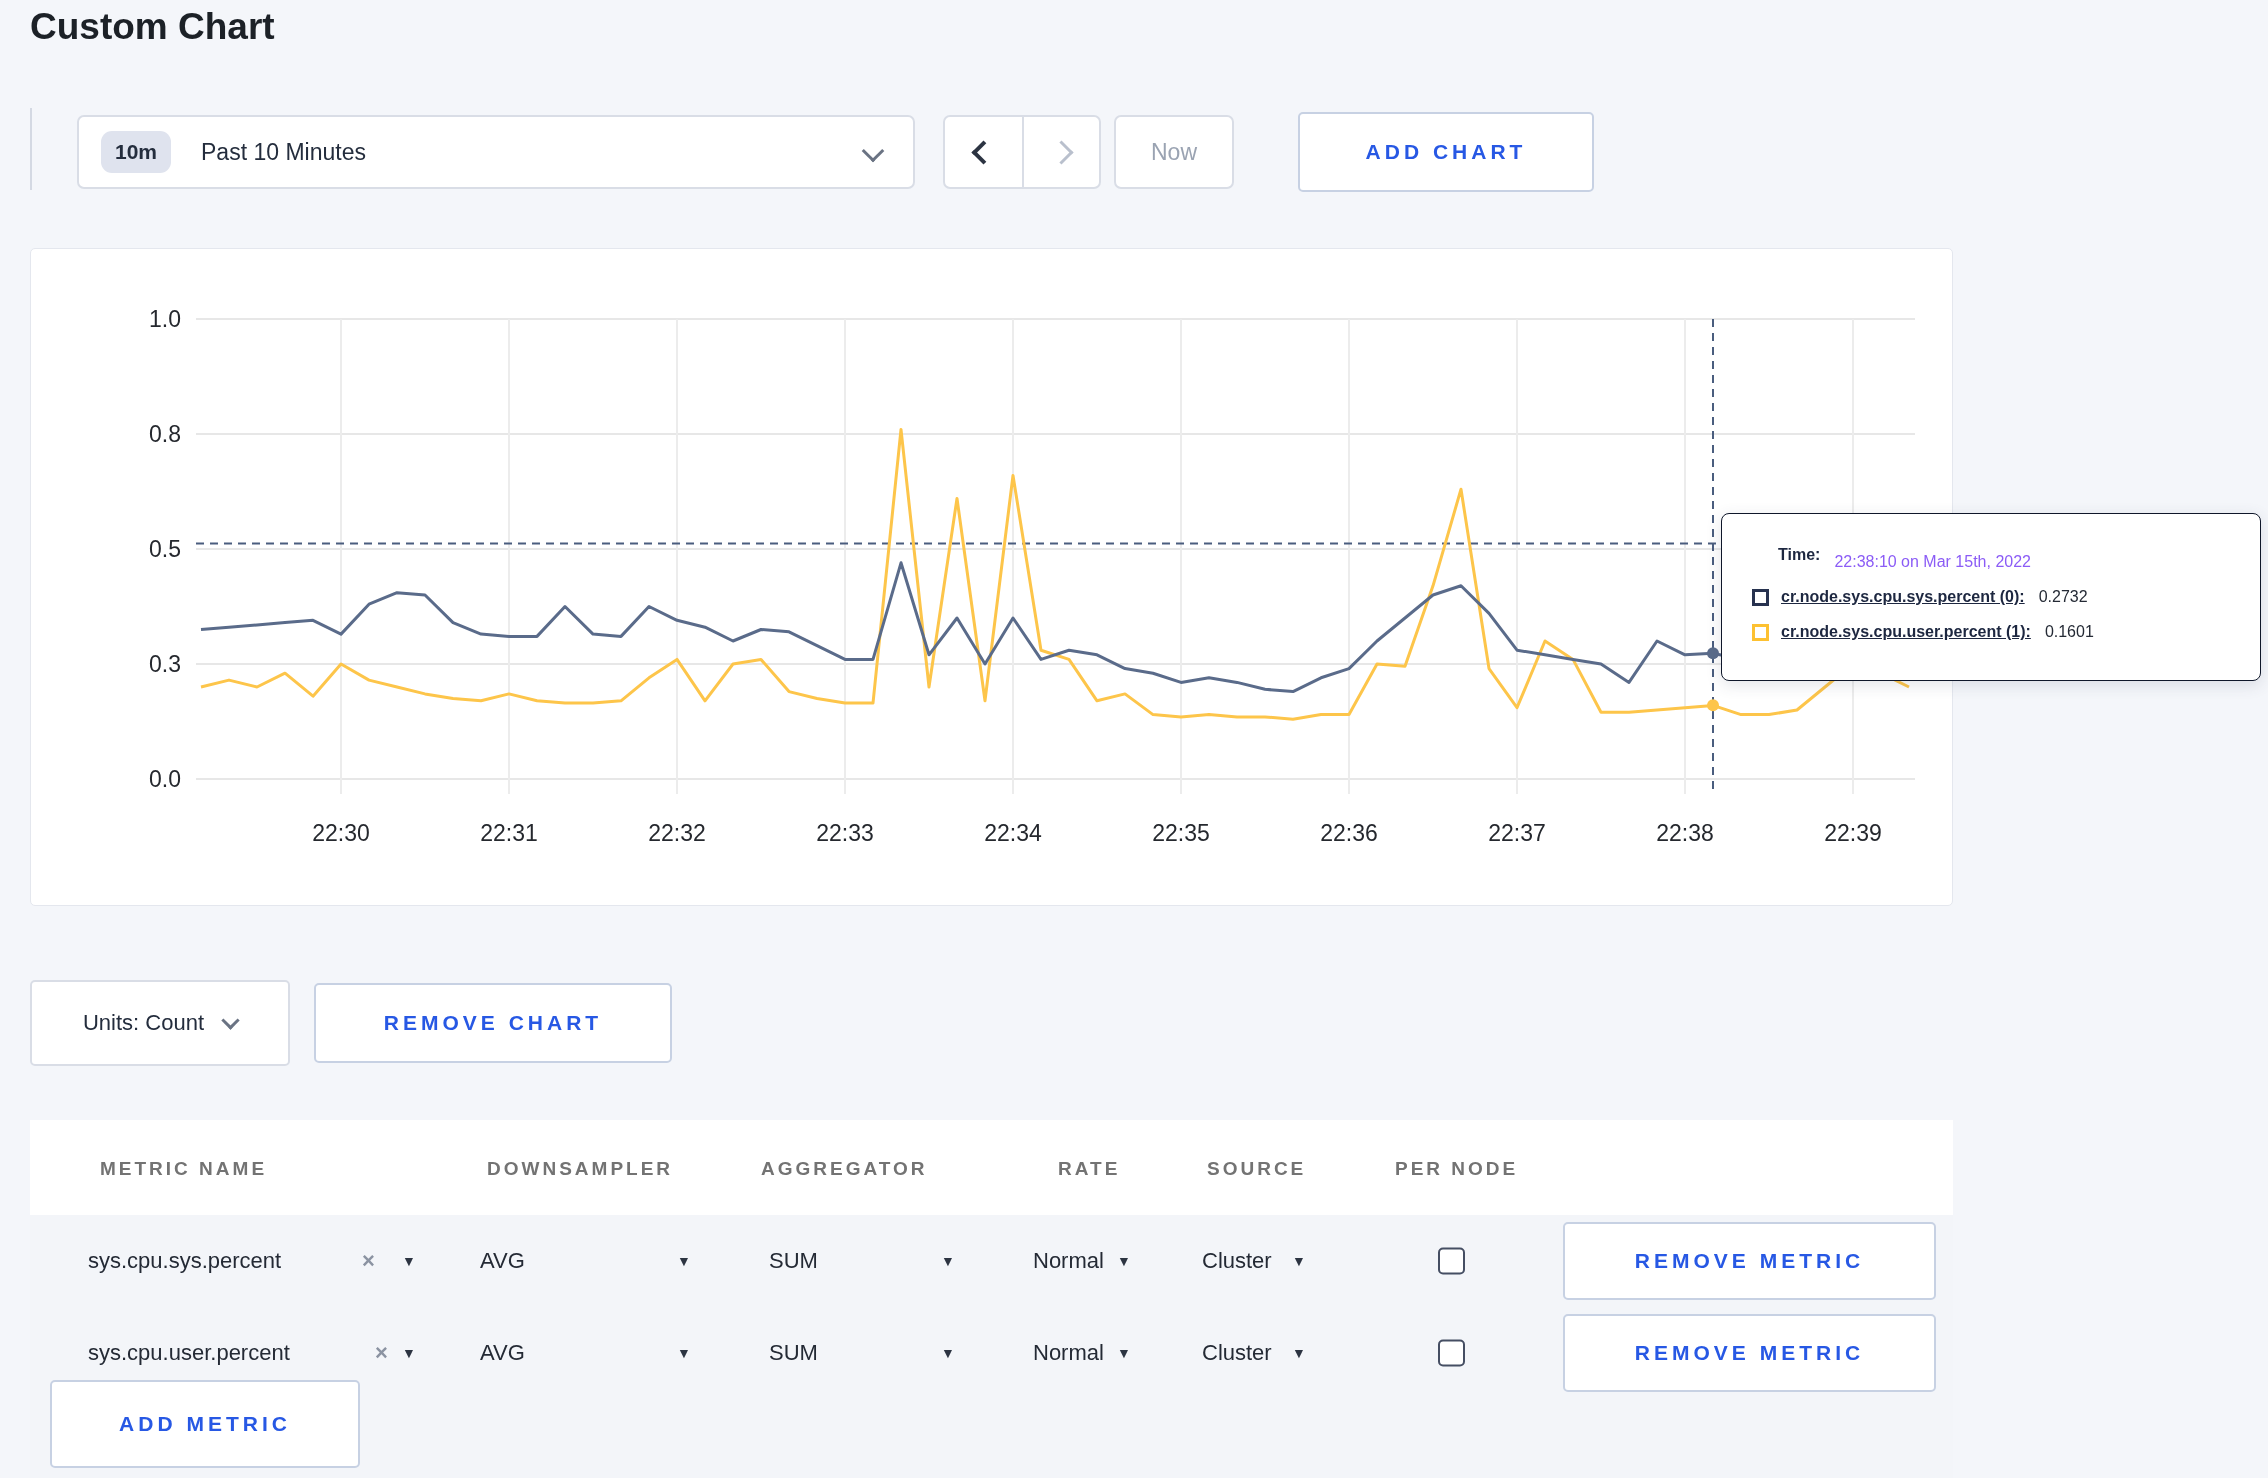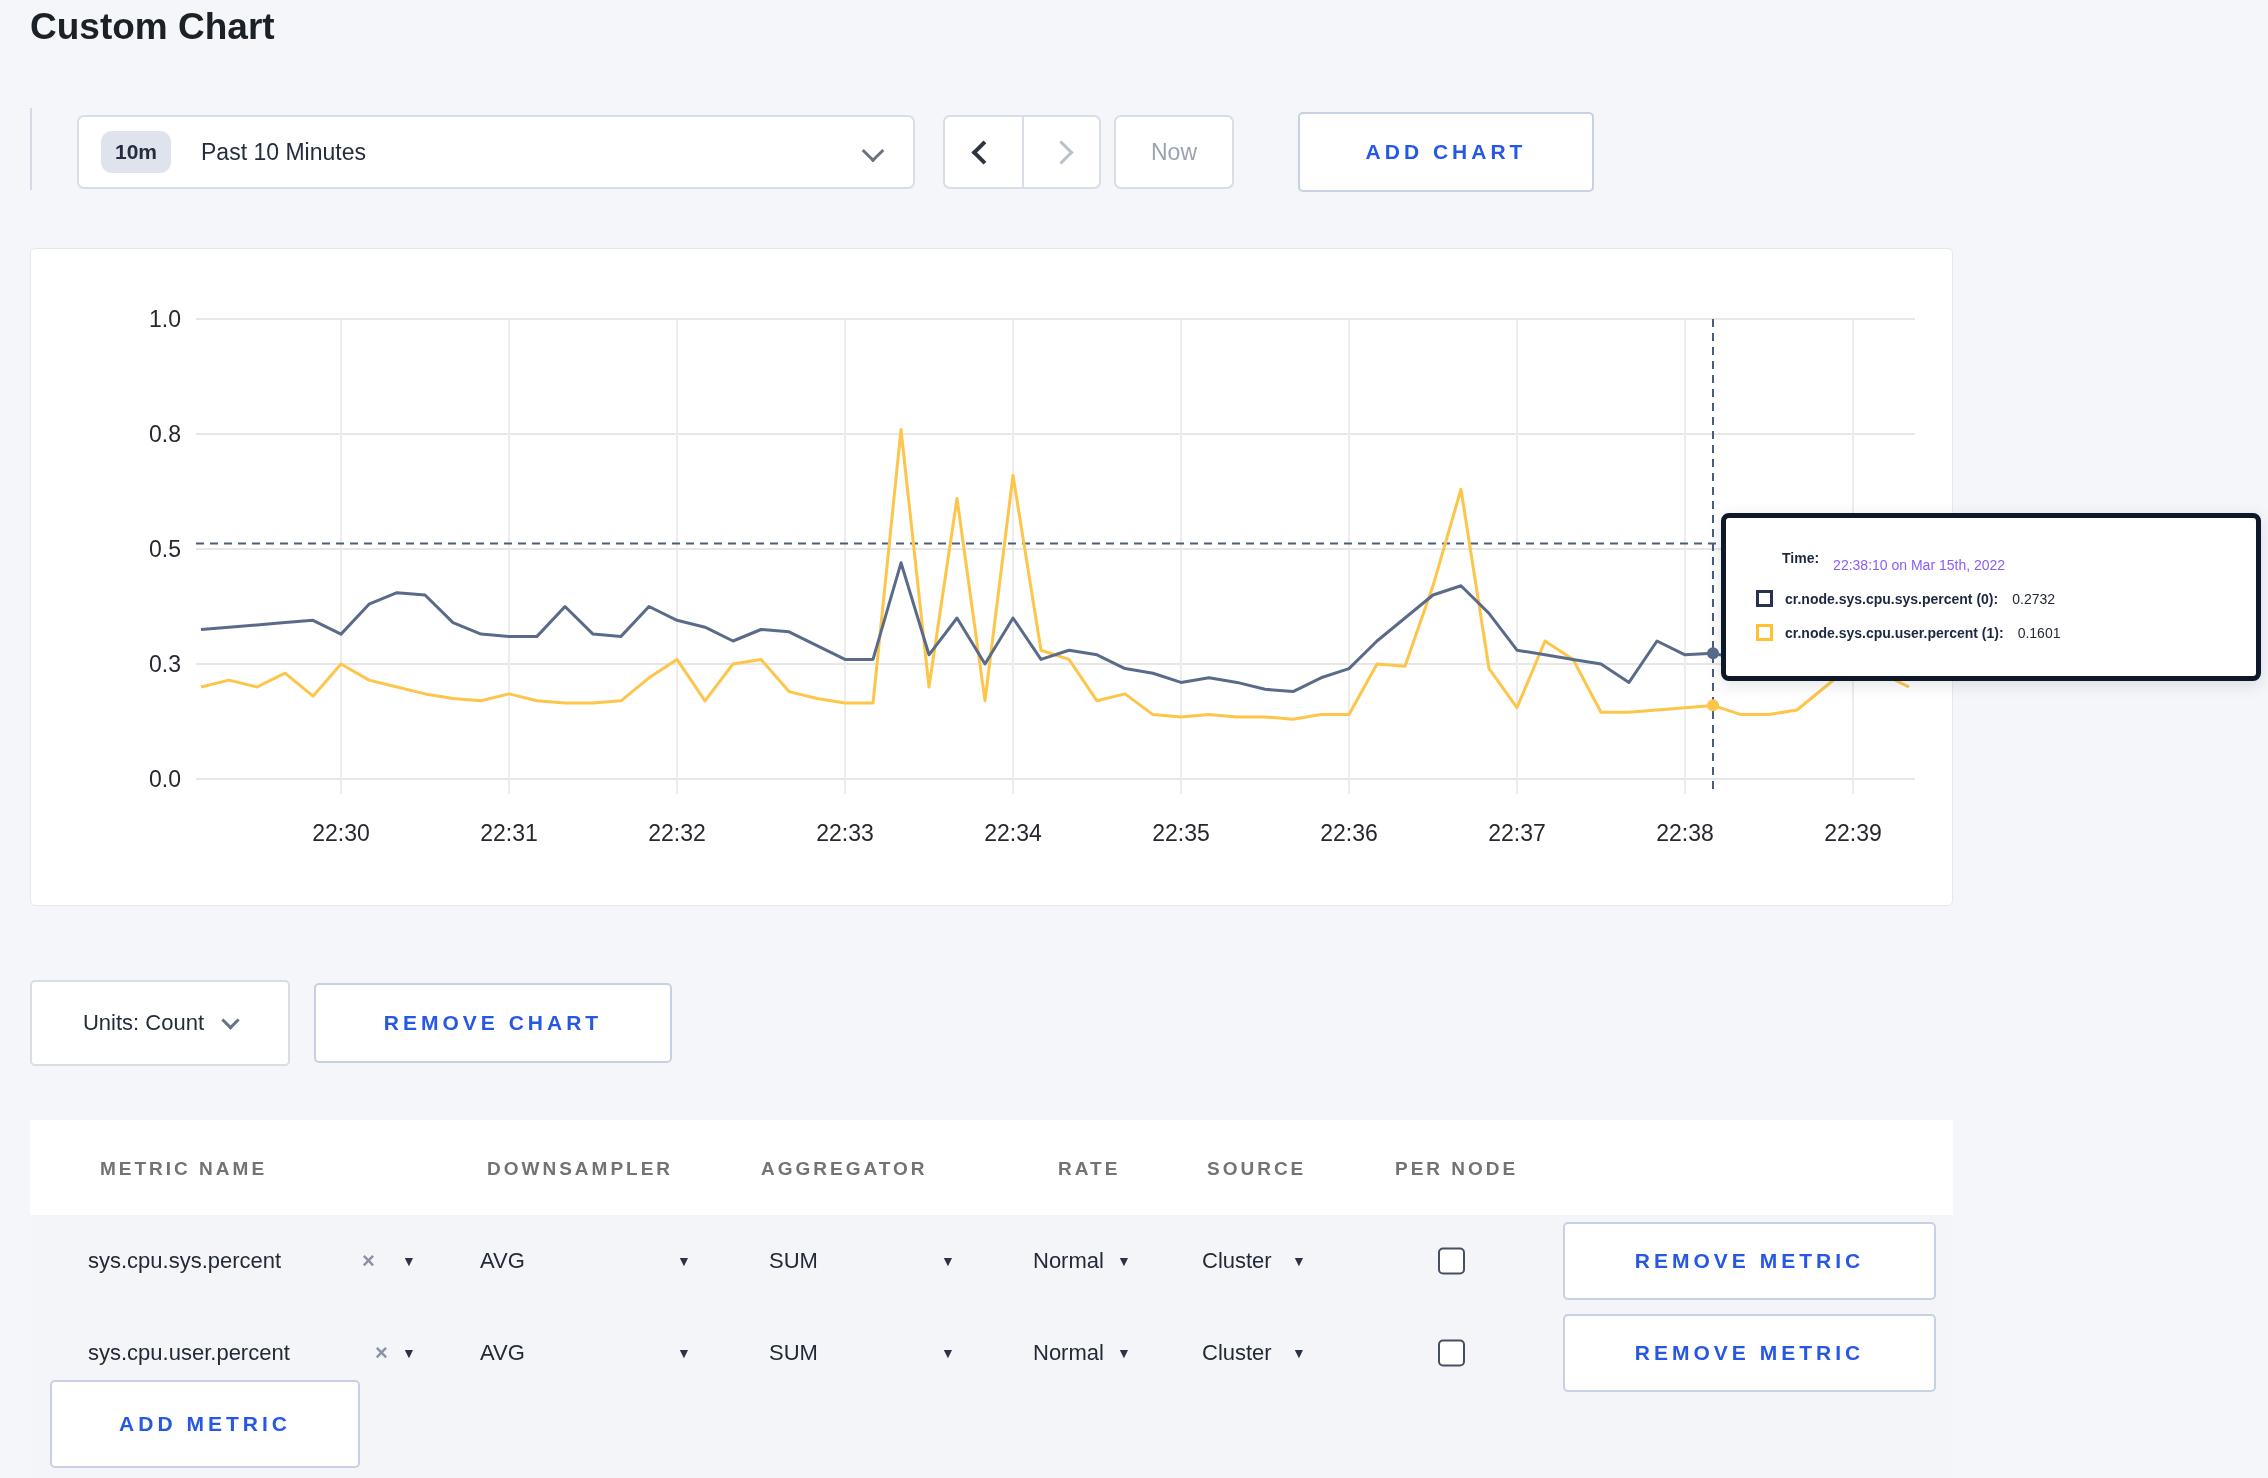--- a/index.html
+++ b/index.html
@@ -70,29 +70,29 @@
     left:30px; top:248px; width:1923px; height:658px;
     background:#fff; border:1px solid #e4e7ee; border-radius:5px;
   }
   #chart-svg { position:absolute; left:0; top:0; }
   .y-tick { font-size:23px; fill:#25282e; }
   .x-tick { font-size:23px; fill:#25282e; }
 
   
   #chart-tooltip {
     left:1721px; top:513px; width:540px; height:168px;
-    background:#fff; border:5px solid #0f172a; border-radius:8px;
+    background:#fff; border:1px solid #0f172a; border-radius:8px;
     box-shadow:0 4px 16px rgba(55,66,92,0.14);
-    z-index:5; padding:24px 0 0 30px; font-size:14px;
+    z-index:5; padding:24px 0 0 30px; font-size:16px;
   }
   .tt-row { display:flex; align-items:center; margin-bottom:17px; }
   .tt-time-label { font-weight:bold; color:#1d2740; margin-left:26px; }
   .tt-time-value { margin-left:14px; color:#8b5cf6;margin-top:15px; }
   .tt-swatch { width:17px; height:17px; border:3px solid; background:#fff; margin-right:12px; flex:none; }
-  .tt-metric-label { font-weight:bold; color:#1d2740; }
+  .tt-metric-label { font-weight:bold; color:#1d2740;text-decoration:underline; }
   .tt-metric-value { margin-left:14px; color:#242a35; }
 
   
   #units-select {
     left:30px; top:980px; width:260px; height:86px;
     background:#fff; border:2px solid #d9dde6; border-radius:5px;
     display:flex; align-items:center; justify-content:center; cursor:pointer;
   }
   #units-label { font-size:22px; font-weight:normal; color:#242d3d; }
   #units-select .chev-down { width:13px; height:13px; margin-left:20px; margin-top:-6px; }

